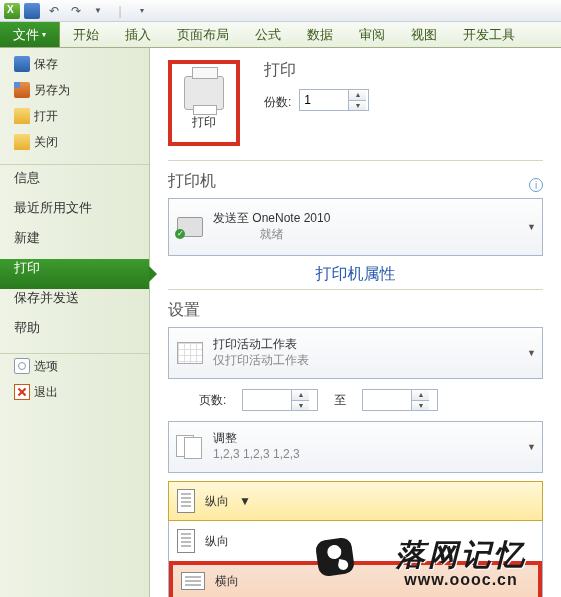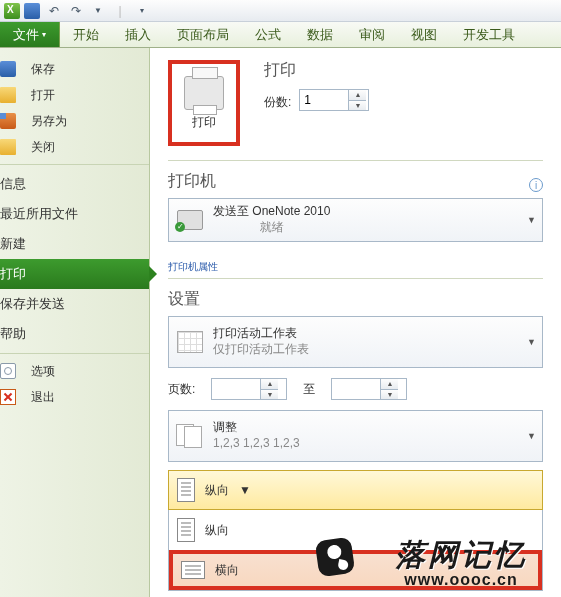--- a/index.html
+++ b/index.html
@@ -7,21 +7,21 @@
 .qat { height: 22px; background: linear-gradient(#fdfdfd,#e7ebf0); border-bottom: 1px solid #c8d0d9; display: flex; align-items: center; padding: 0 4px; gap: 2px; }
 .qat .app-icon { width: 16px; height: 16px; background: linear-gradient(#7fc24a,#3d8f1e); border-radius: 2px; position: relative; }
 .qat .app-icon::after { content:"X"; position:absolute; top:1px; left:3px; color:#fff; font-size:10px; font-weight:bold; }
 .qat .qbtn { width:20px; height:18px; display:flex; align-items:center; justify-content:center; color:#4a5a6a; }
 .ribbon-tabs { height: 26px; background: linear-gradient(#f8faf5,#e8f0dd); border-bottom:1px solid #9fb08a; display:flex; align-items:stretch;font-family:Liberation Serif, serif; }
 .ribbon-tabs .tab { padding:0 13px; display:flex; align-items:center; color:#3a5a1a; font-size:13px; }
 .ribbon-tabs .tab.file { background: linear-gradient(#3d9b2e,#2a7a1d); color:#fff; border-right:1px solid #7aa050; }
 .ribbon-tabs .tab.file::after{ content:"▾"; font-size:8px; margin-left:3px;}
 .layout { display:flex; height: 549px; }
 .sidebar { width: 150px; background: linear-gradient(to right,#eef3e5,#e3ead5); border-right:1px solid #b8c8a0; padding-top:8px; }
-.sidebar .item { height: 26px; display:flex; align-items:center; font-size:12px; color:#333; gap:15px; }
+.sidebar .item { height: 26px; display:flex; padding-left:14px; font-size:12px; color:#333; gap:4px; }
 .sidebar .sep { height:1px; background:#c8d4b4; margin:4px 0;}
 .sidebar .item.big { height:30px; font-size:13px; }
 .sidebar .item.active { background: linear-gradient(#3d9b2e,#2a7a1d); color:#fff; position:relative; }
 .sidebar .item.active::after { content:""; position:absolute; right:-8px; top:7px; width:0; height:0; border-top:8px solid transparent; border-bottom:8px solid transparent; border-left:8px solid #2d821f; }
 .ico { width:16px; height:16px; display:inline-block; }
 .ico-save { background:linear-gradient(#5a8ed8,#2a5fa8); border-radius:2px; }
 .ico-saveas { background:linear-gradient(#e89048,#c85a18); border-radius:2px; position:relative;}
 .ico-saveas::after{content:"";position:absolute;width:6px;height:6px;background:#5a8ed8;top:0;left:0;}
 .ico-open { background:linear-gradient(#f8d878,#e8b030); border-radius:1px; }
 .ico-close { background:linear-gradient(#f8d878,#e8b030); border-radius:1px; }
@@ -40,32 +40,32 @@
 .printer-ico::after{content:"";position:absolute;width:22px;height:8px;background:#fff;border:1px solid #aaa;bottom:-6px;left:8px;}
 .copies-row { display:flex; align-items:flex-end; gap:8px; margin-top:8px;}
 .spin-input { width:70px; height:22px; border:1px solid #a8b8c8; display:flex; }
 .spin-input input { border:none; width:48px; padding:0 4px; font-size:12px; outline:none; }
 .spin-input .spins { width:18px; border-left:1px solid #a8b8c8; display:flex; flex-direction:column; }
 .spin-input .spins div { flex:1; display:flex; align-items:center; justify-content:center; font-size:7px; color:#555; background:linear-gradient(#fdfdfd,#e8ecf0); }
 .spin-input .spins div:first-child{border-bottom:1px solid #a8b8c8;}
 .hr { height:1px; background:#d0d8c0; margin:14px 0 10px; }
 .row-title { display:flex; align-items:flex-end; justify-content:space-between;}
 .info-ico { width:14px; height:14px; border:1px solid #6a9acc; border-radius:50%; color:#6a9acc; font-size:10px; display:flex; align-items:center; justify-content:center;}
-.dropdown { height:44px; border:1px solid #a8b8c8; background:linear-gradient(#fdfdfd,#f0f3f7); display:flex; align-items:center; padding:0 6px; gap:8px; position:relative; margin-top:6px;}
+.dropdown { height:58px; border:1px solid #a8b8c8; background:linear-gradient(#fdfdfd,#f0f3f7); display:flex; align-items:center; padding:0 6px; gap:8px; position:relative; margin-top:6px;}
 .dropdown.slim { height:52px; }
 .dropdown .dd-arrow { position:absolute; right:6px; top:50%; transform:translateY(-50%); font-size:9px; color:#555;}
 .dropdown .dd-ico { width:30px; height:28px; display:flex; align-items:center; justify-content:center; }
 .dropdown .txt { display:flex; flex-direction:column; line-height:1.3; }
 .dropdown .txt .sub { color:#888;text-align:center; }
 .printer-small { width:26px; height:20px; background:#e0e0e0; border:1px solid #999; position:relative; border-radius:2px;}
 .printer-small::after { content:""; position:absolute; width:10px; height:10px; background:#3a9a3a; border-radius:50%; bottom:-3px; left:-3px; }
 .printer-small::before { content:"✓"; position:absolute; color:#fff; font-size:8px; bottom:-2px; left:-1px; z-index:1;}
-.link { color:#2a5aaa; text-align:left; margin-top:18px; font-size:10px;}
+.link { color:#2a5aaa; text-align:center; margin-top:8px; font-size:16px;}
 .sheet-ico { width:26px; height:22px; background:#fff; border:1px solid #aaa; background-image:linear-gradient(#ddd 1px,transparent 1px),linear-gradient(90deg,#ddd 1px,transparent 1px); background-size:6px 6px; }
-.pages-row { display:flex; align-items:center; gap:16px; margin-top:10px; }
+.pages-row { display:flex; align-items:center; gap:16px; margin-top:10px;margin-left:31px; }
 .pages-row .spin-input { width:76px; }
 .collate-ico { width:28px; height:24px; position:relative; }
 .collate-ico::before,.collate-ico::after{content:"";position:absolute;width:16px;height:20px;background:#fff;border:1px solid #aaa;}
 .collate-ico::before{left:0;top:0;}
 .collate-ico::after{left:8px;top:2px;}
 .orient-dd { height:40px; border:1px solid #c8a830; background:linear-gradient(#fff8d8,#ffeaa0); display:flex; align-items:center; padding:0 8px; gap:10px; position:relative; margin-top:8px;}
 .orient-dd.highlight { border:4px solid #d83020; background:linear-gradient(#f8e0d0,#f8d8c0); }
 .page-ico { width:18px; height:24px; background:#fff; border:1px solid #888; position:relative;}
 .page-ico.portrait::after { content:""; position:absolute; top:3px; left:3px; right:3px; height:2px; background:#bbb; box-shadow:0 4px 0 #bbb,0 8px 0 #bbb,0 12px 0 #bbb;}
 .page-ico.landscape { width:24px; height:18px; }
@@ -107,26 +107,26 @@
   <div class="tab">开发工具</div>
 </div>
 
 <div class="layout">
   <div class="sidebar">
     <div class="item">
         <span class="ico ico-save"></span>
         <span>保存</span>
       </div>
     <div class="item">
+        <span class="ico ico-saveas"></span>
+        <span>另存为</span>
+      </div>
+    <div class="item">
         <span class="ico ico-open"></span>
         <span>打开</span>
-      </div>
-    <div class="item">
-        <span class="ico ico-saveas"></span>
-        <span>另存为</span>
       </div>
     <div class="item">
         <span class="ico ico-close"></span>
         <span>关闭</span>
       </div>
     <div class="sep"></div>
     <div class="item big">
         <span>信息</span>
       </div>
     <div class="item big">

